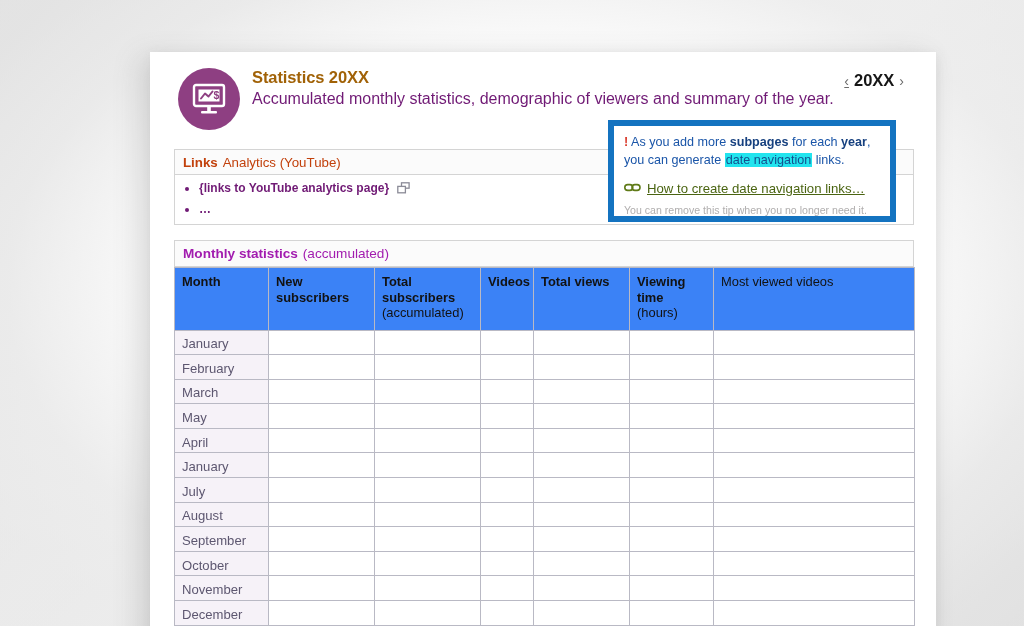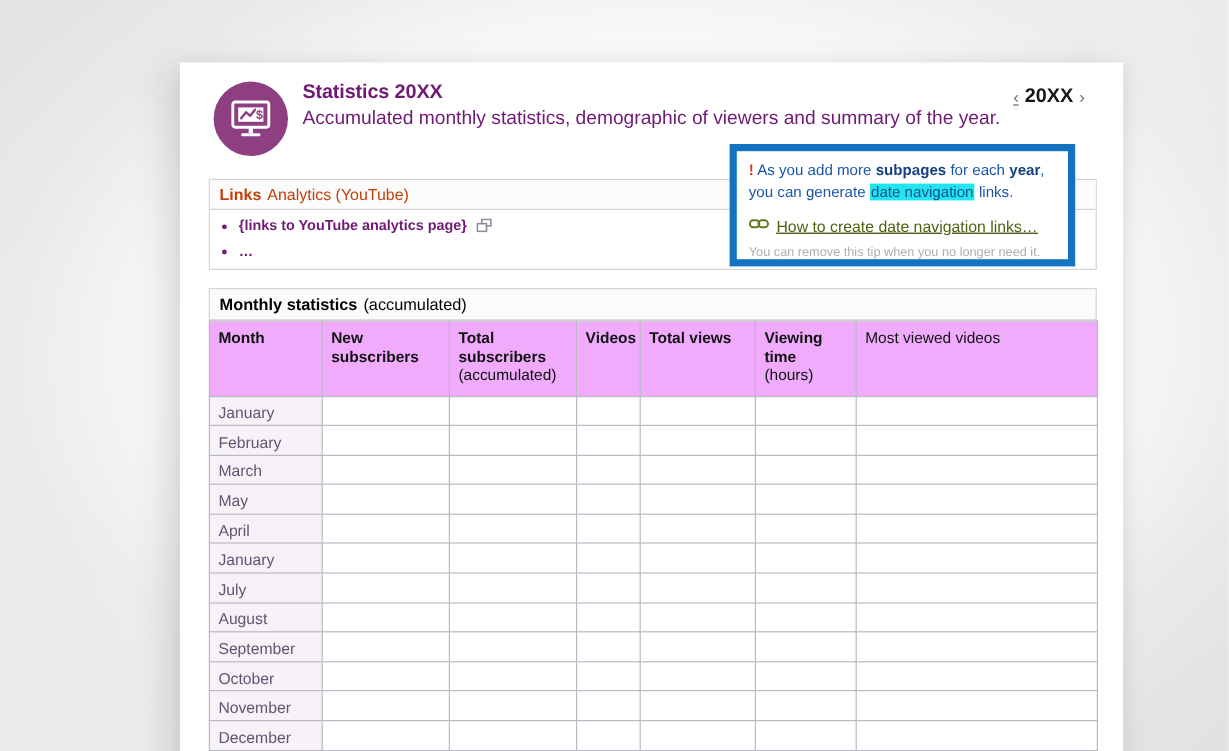--- a/index.html
+++ b/index.html
@@ -37,21 +37,21 @@
   }
   .avatar {
     position: absolute; left: 28px; top: 16px;
     width: 62px; height: 62px; border-radius: 50%;
     background: #8e3f82;
     display: flex; align-items: center; justify-content: center;
   }
   .avatar svg { display:block; }
   .title {
     position: absolute; left: 102px; top: 16px;
-    font-size: 16.5px; font-weight: bold; color: #701a75;
+    font-size: 16.5px; font-weight: bold; color: #a16207;
     letter-spacing: -0.1px;
   }
   .subtitle {
     position: absolute; left: 102px; top: 38px;
     font-size: 16px; color: #701a75;
     white-space: nowrap;
   }
 
   
   .yearnav {
@@ -98,54 +98,54 @@
     padding: 8px 10px 0 10px;
   }
   .tip-line {
     font-size: 12.6px; color: #1a55a8; line-height: 17.5px;
   }
   .tip-line .bang { color: #d93a2b; font-weight: bold; }
   .tip-line b { font-weight: bold; color: #16407f; }
   .tip-hl { background: #22e4ee; color: #14508f; padding: 0 1px; }
   .tip-link-row {
     margin-top: 10px;
-    display: flex; align-items: center; gap: 6px; text-decoration: underline;
+    display: flex; align-items: center; gap: 6px;
   }
   .tip-link {
     font-size: 13.2px; color: #4a6411; text-decoration: underline;
   }
   .tip-note {
     margin-top: 7px;
     font-size: 10.6px; color: #b0aeae;
   }
 
   
   .stats-head {
     position: absolute; left: 24px; top: 188px;
     width: 740px; height: 27px;
     border: 1px solid #d4d4d4;
     background: #fbfbfb;
     display: flex; align-items: center; padding-left: 8px;
-    font-size: 13.6px; color: #000000;
+    font-size: 13.6px; color: #a21caf;
   }
   .stats-head b { font-weight: bold; margin-right: 5px; }
 
   table.stats {
     position: absolute; left: 24px; top: 215px;
     width: 740px;
     border-collapse: collapse;
     table-layout: fixed;
   }
   table.stats th, table.stats td {
     border: 1px solid #b9b9c4;
     padding: 0;
     vertical-align: top;
   }
   table.stats thead th {
-    background: #f0abfc;
+    background: #3b82f6;
     font-weight: bold;
     font-size: 12.9px;
     color: #121212;
     text-align: left;
     padding: 6px 7px 9px 7px;
     line-height: 15.5px;
     height: 60px;
   }
   table.stats thead th.plain { font-weight: normal; margin-top: 27px; }
   table.stats thead th .sub { font-weight: normal; display:block; }

